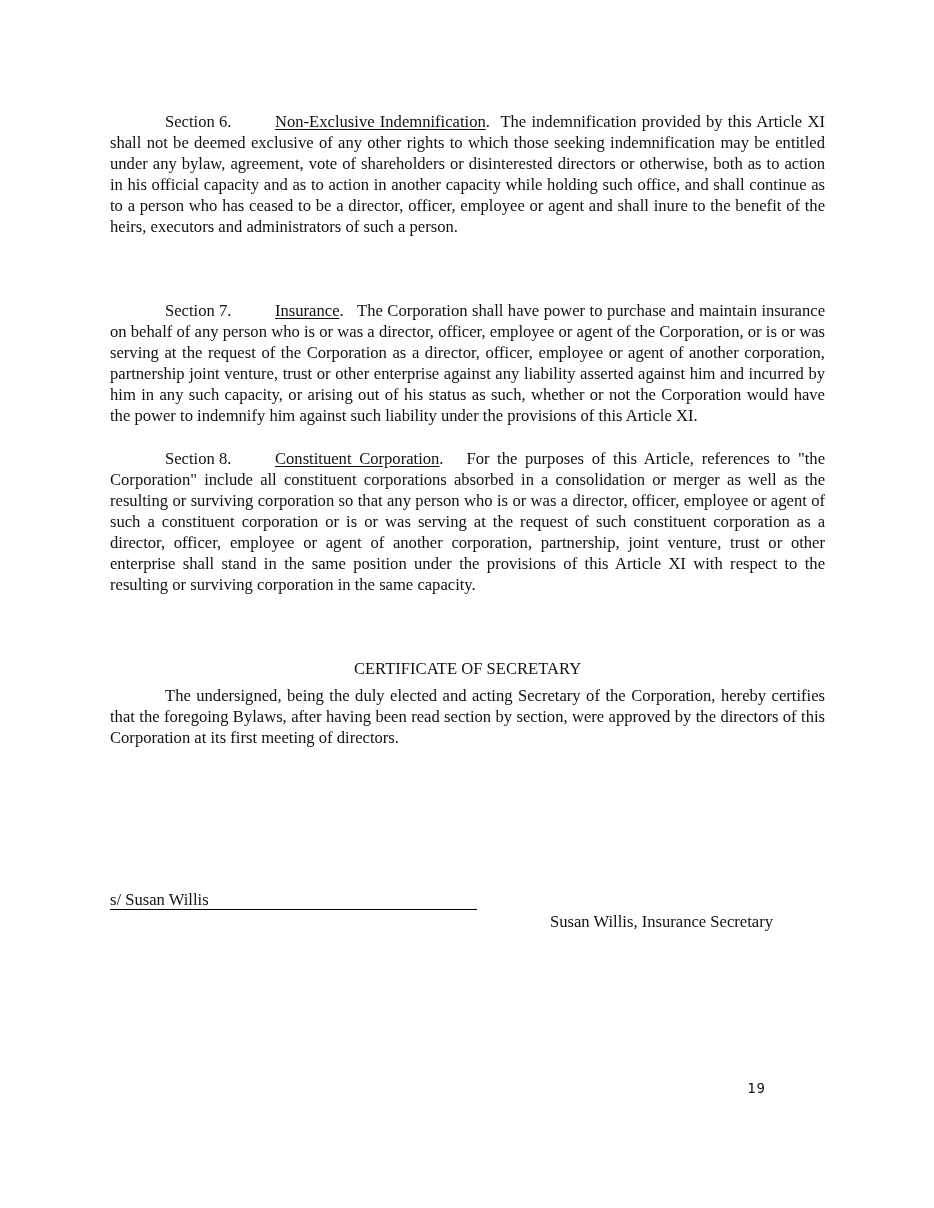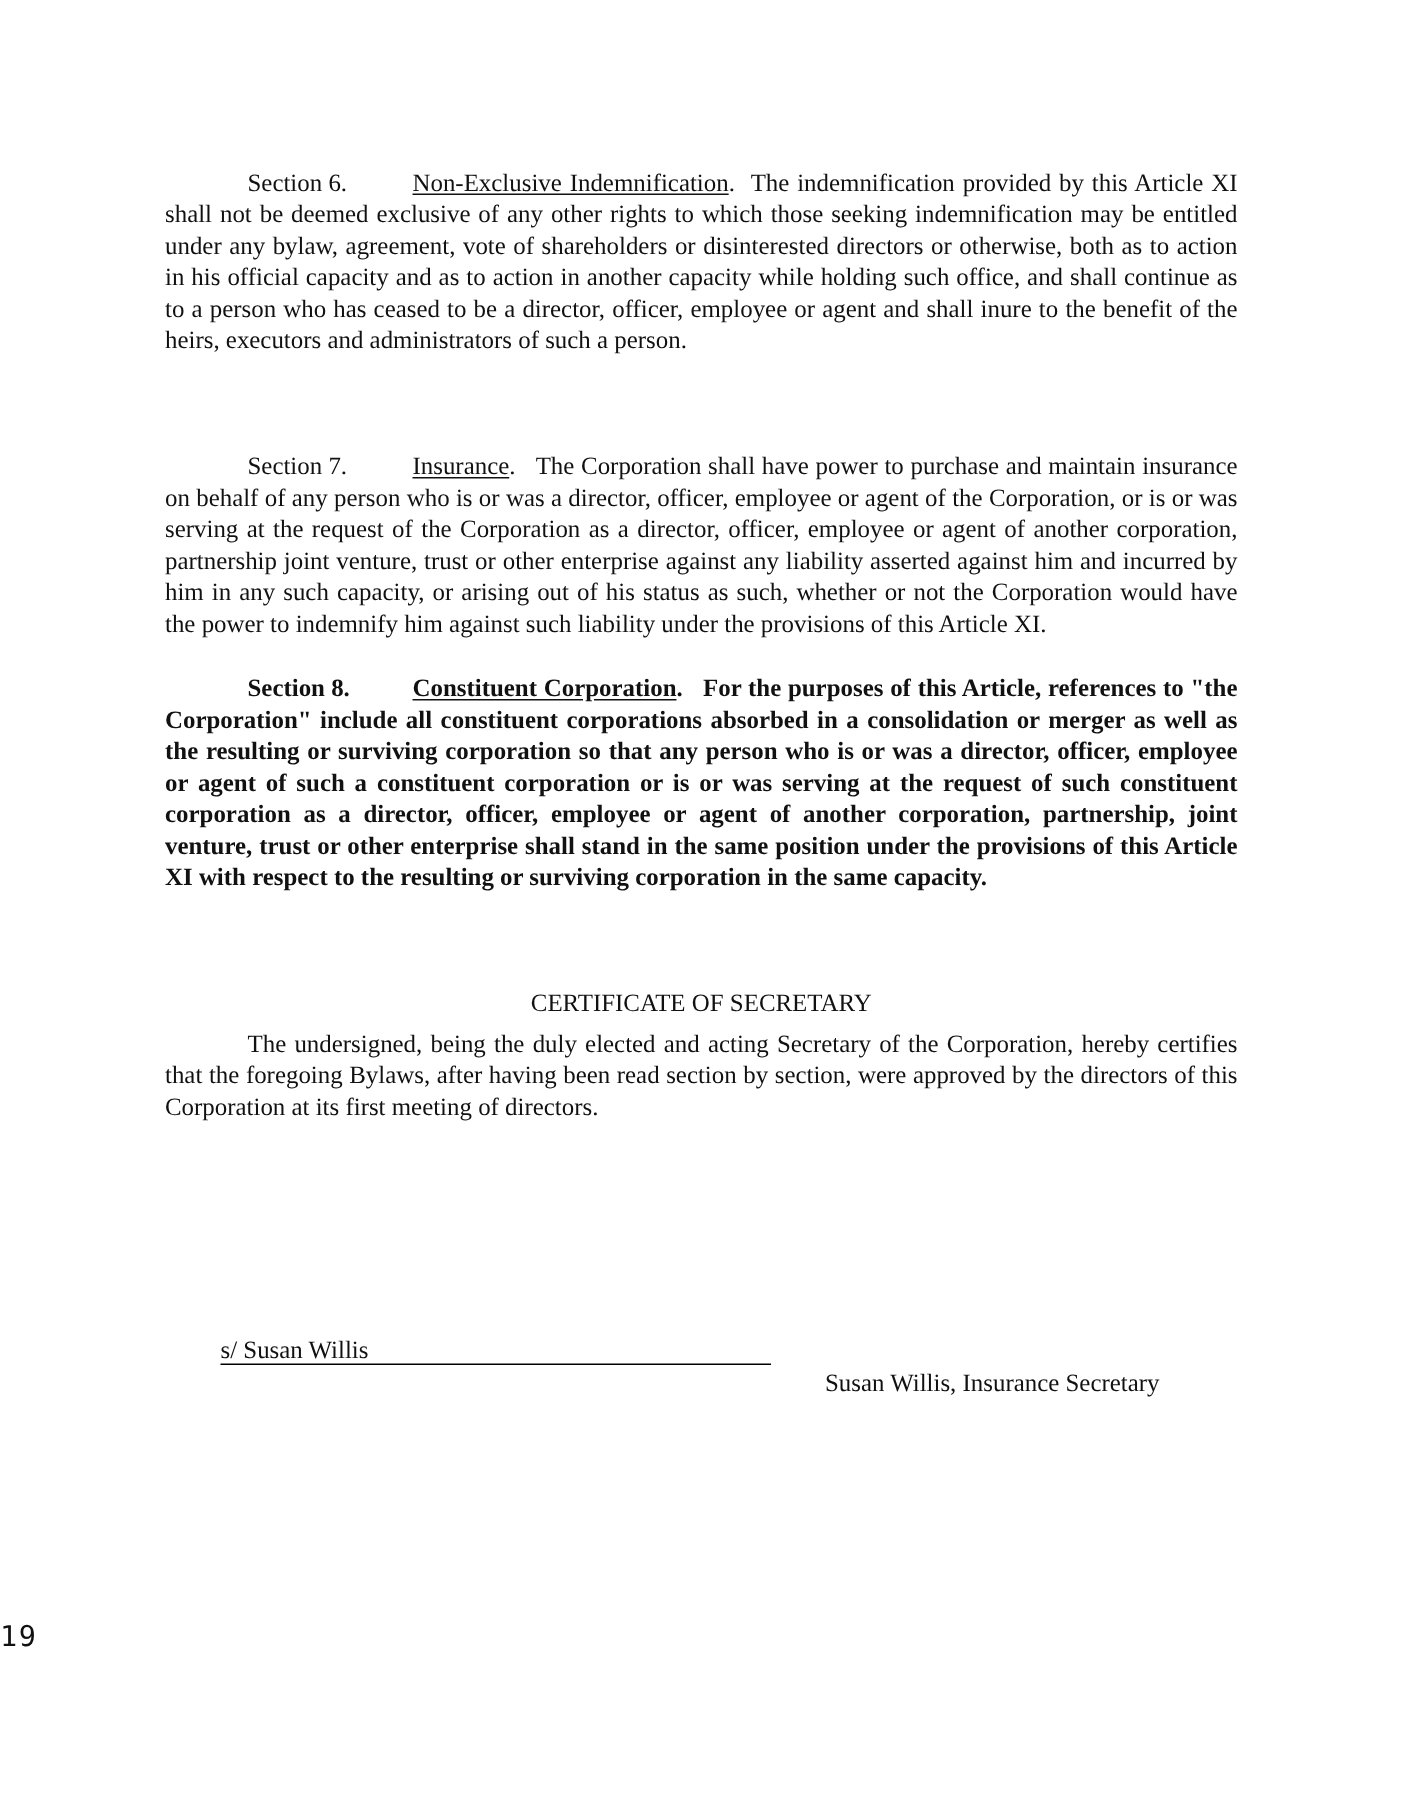--- a/index.html
+++ b/index.html
@@ -10,36 +10,36 @@
   }
   .para {
     position: absolute; left: 110px; width: 715px;
     line-height: 21px; text-align: justify; text-align-last: left;
   }
   .indent { display: inline-block; width: 55px; }
   .sec-num { display: inline-block; width: 110px; }
   .u { text-decoration: underline; text-underline-offset: 2px; }
   #p6 { top: 111px; }
   #p7 { top: 280px; margin-top: 20px; }
-  #p8 { top: 448px; font-weight: bold; }
+  #p8 { top: 448px; }
   .cert-title {
     position: absolute; left: 110px; width: 715px; top: 658px;
     text-align: center; font-weight: normal; font-size: 16.6px; line-height: 21px;
   }
   #pcert { top: 685px; font-family: Liberation Serif, serif; }
   .dated { position: absolute; left: 165px; top: 785px; line-height: 21px; }
   .dated sup { font-size: 10px; vertical-align: top; position: relative; top: -4px; }
   .sig-line {
     position: absolute; left: 110px; top: 890px; width: 367px;
-    border-bottom: 1.5px solid #000; line-height: 19px; height: 19px; margin-left: 37px;
+    border-bottom: 1.5px solid #000; line-height: 19px; height: 19px;
   }
   .sig-name { position: absolute; left: 550px; top: 911px; line-height: 21px; }
   .page-num {
-    position: absolute; left: 0; width: 766px; top: 1080px; text-align: left;
-    font-family: "DejaVu Sans Mono", monospace; font-size: 19px; letter-spacing: 1px;
+    position: absolute; left: 0; width: 766px; top: 1080px; text-align: right;
+    font-family: "DejaVu Sans Mono", monospace; font-size: 14px; letter-spacing: 1px;
   }
 </style>
 </head>
 <body>
 
 <div class="page">
 
   <div class="para" id="p6"><span class="indent"></span><span class="sec-num">Section 6.</span><span class="u">Non-Exclusive Indemnification</span>.&nbsp;&nbsp;<span>The indemnification provided by this Article XI shall not be deemed exclusive of any other rights to which those seeking indemnification may be entitled under any bylaw, agreement, vote of shareholders or disinterested directors or otherwise, both as to action in his official capacity and as to action in another capacity while holding such office, and shall continue as to a person who has ceased to be a director, officer, employee or agent and shall inure to the benefit of the heirs, executors and administrators of such a person.</span></div>
 
   <div class="para" id="p7"><span class="indent"></span><span class="sec-num">Section 7.</span><span class="u">Insurance</span>.&nbsp;&nbsp;&nbsp;<span>The Corporation shall have power to purchase and maintain insurance on behalf of any person who is or was a director, officer, employee or agent of the Corporation, or is or was serving at the request of the Corporation as a director, officer, employee or agent of another corporation, partnership joint venture, trust or other enterprise against any liability asserted against him and incurred by him in any such capacity, or arising out of his status as such, whether or not the Corporation would have the power to indemnify him against such liability under the provisions of this Article XI.</span></div>

